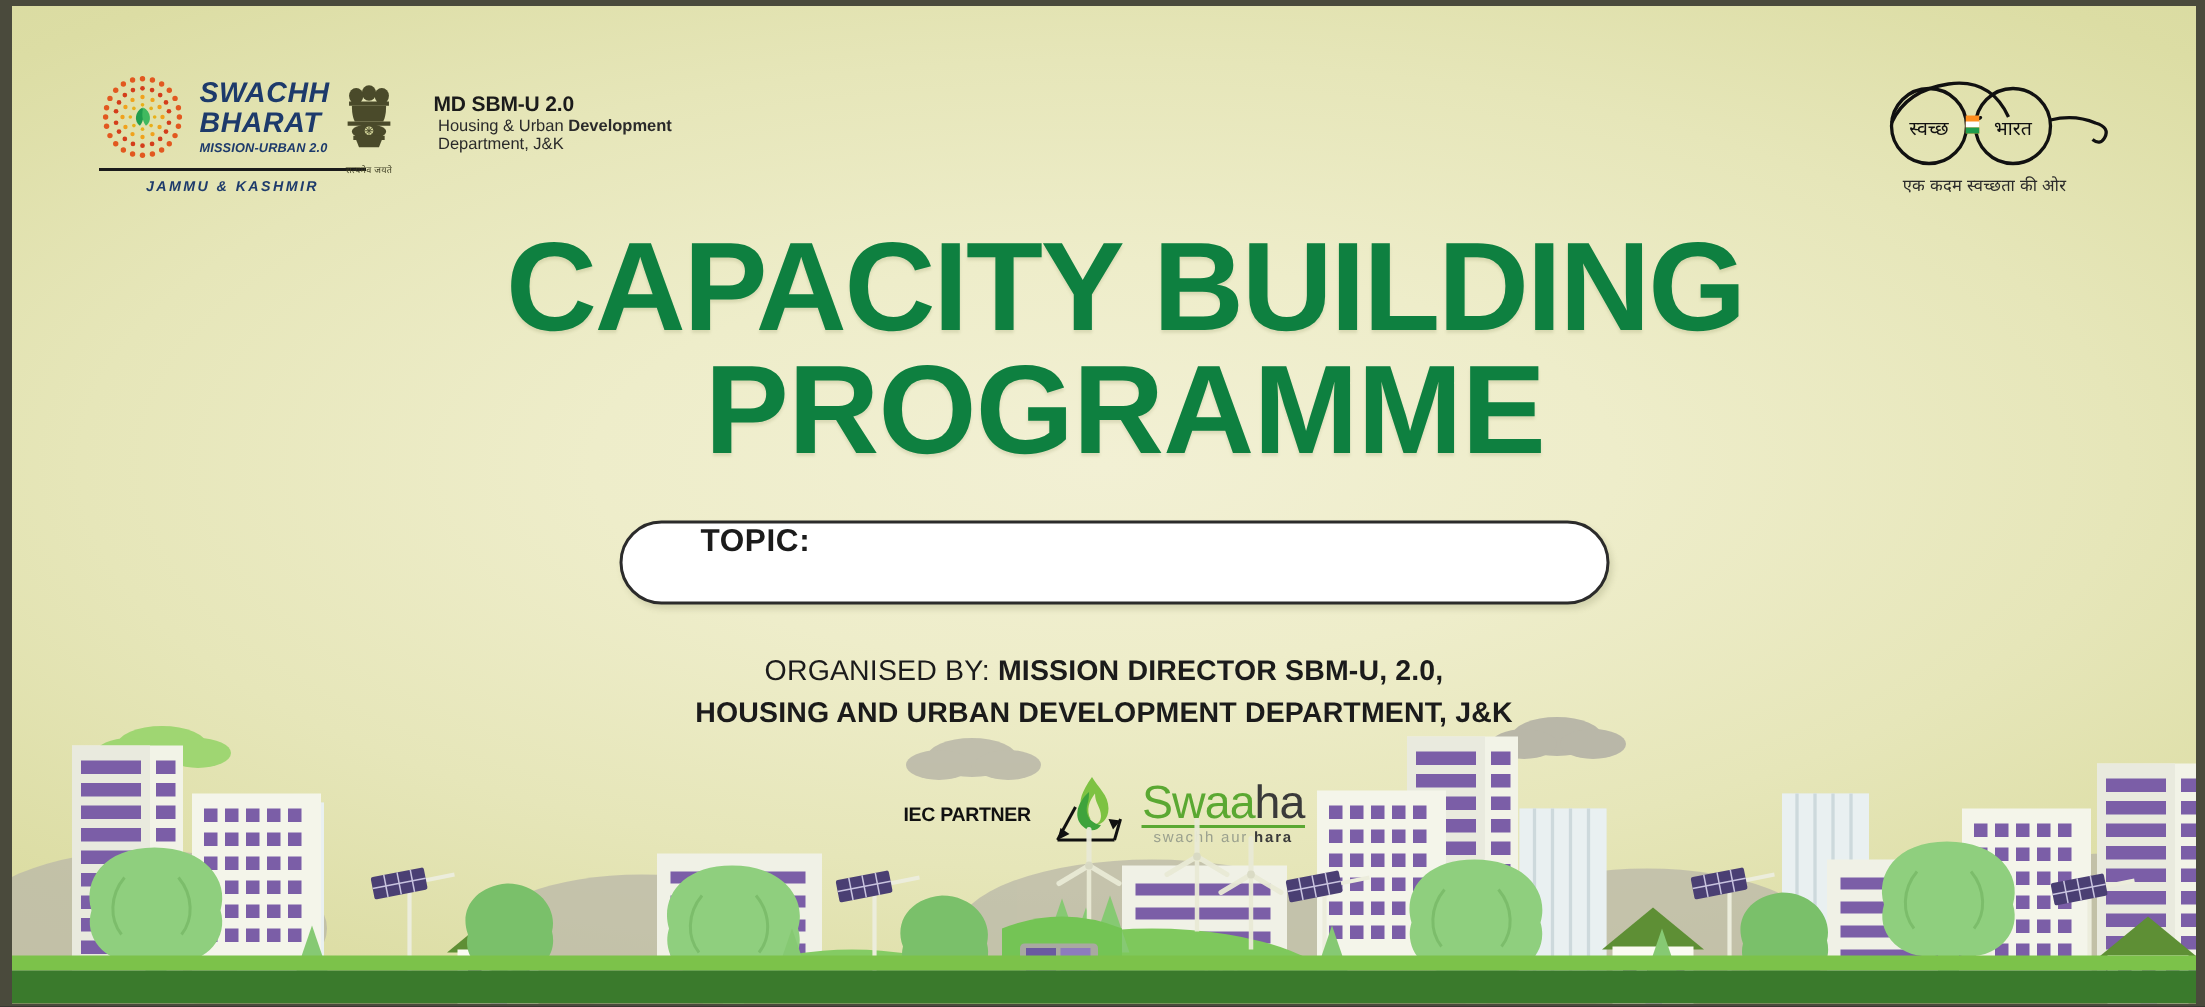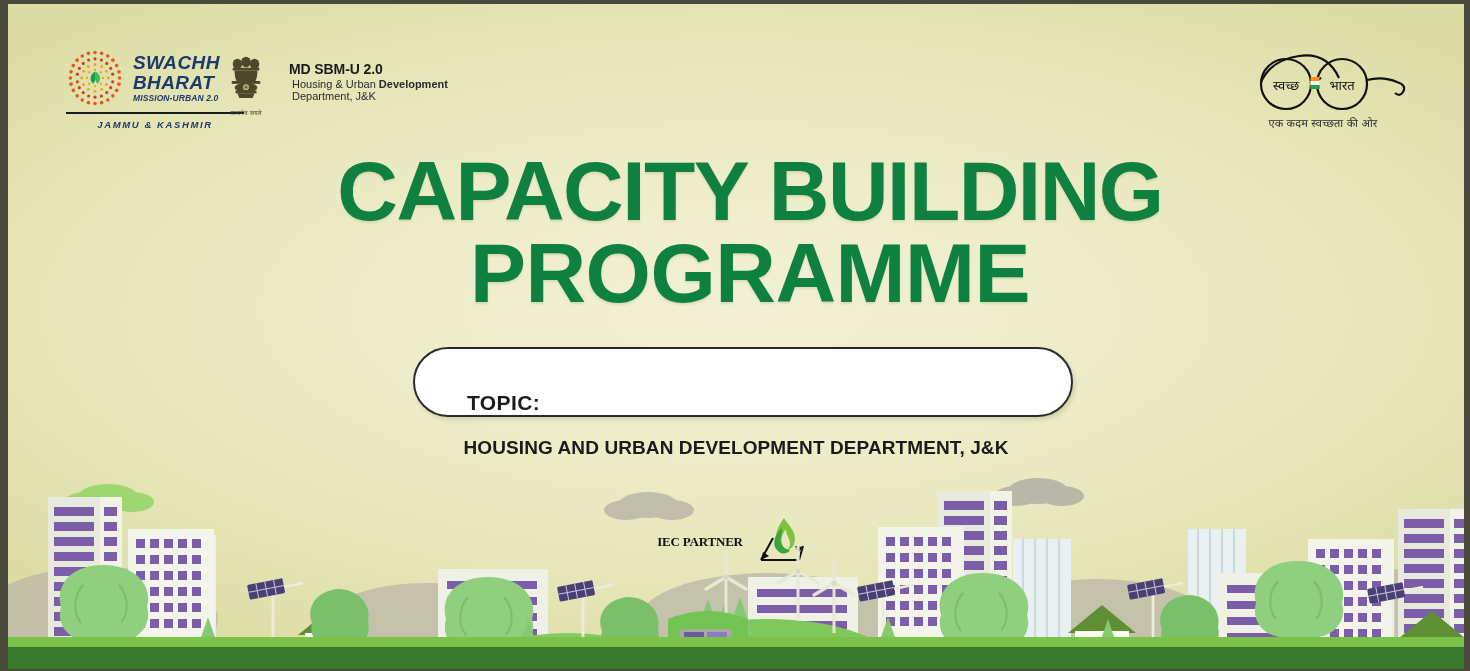--- a/index.html
+++ b/index.html
@@ -61,25 +61,25 @@
     font-family:"Liberation Sans", sans-serif;
     text-shadow:0 2px 2px rgba(120,130,70,.18);
     padding-left:28px;
   }
   .title .ln{ display:block; }
   .title .ln2{ letter-spacing:-.5px;text-align:center; }
 
   
   .topic{
     position:absolute; left:405px; top:343px;
-    width:660px; height:70px;
+    width:660px; height:56px;
     background:#ffffff;
     border:2.5px solid #2b2b2b;
     border-radius:40px;
-    display:flex; align-items:flex-end;
+    display:flex; align-items:flex-start;
     box-shadow:2px 3px 4px rgba(90,95,50,.18);
   }
   .topic-label{
     margin-left:52px;
     font-size:21px; font-weight:700; color:#1b1b1b;
     letter-spacing:.4px;
   }
 
   
   .org{
@@ -88,21 +88,21 @@
     color:#1b1b1b;
   }
   .org .r1{ font-size:19px; letter-spacing:.1px; }
   .org .r1 .light{ font-weight:400; }
   .org .r1 .bold{ font-weight:700; }
   .org .r2{ font-size:19px; font-weight:700; letter-spacing:.1px; }
 
   
   .iec{
     position:absolute; left:0; right:0; top:512px;
-    display:flex; align-items:center; justify-content:center; gap:10px;font-family:Liberation Serif, serif;
+    display:flex; align-items:center; justify-content:center; gap:10px;
   }
   .iec-label{ font-size:13px; font-weight:700; color:#111; letter-spacing:-.2px; }
   .swaaha{ display:flex; align-items:center; gap:2px; }
   .swaaha-text{ display:flex; flex-direction:column; line-height:1; }
   .swaaha-word{ font-size:31px; line-height:.95; letter-spacing:-.6px; }
   .swaaha-word .g{ color:#5aa832; }
   .swaaha-word .d{ color:#3a3a3a; }
   .swaaha-rule{ height:2px; background:#5aa832; margin-top:1px; }
   .swaaha-tag{ font-size:10px; color:#9aa08e; letter-spacing:1.2px; text-align:center; margin-top:2px;}
   .swaaha-tag b{ color:#3a3a3a; font-weight:700; }
@@ -266,37 +266,50 @@
       <span class="ln ln1">CAPACITY BUILDING</span>
       <span class="ln ln2">PROGRAMME</span>
     </div>
 
     <div class="topic">
       <span class="topic-label">TOPIC:</span>
       <span class="topic-value"></span>
     </div>
 
     <div class="org">
+      <div class="r1">
+        <span class="light">ORGANISED BY:</span>
+        <span class="bold">MISSION DIRECTOR SBM-U, 2.0,</span>
+      </div>
       <div class="r2">HOUSING AND URBAN DEVELOPMENT DEPARTMENT, J&amp;K</div>
     </div>
 
     <div class="iec">
       <span class="iec-label">IEC PARTNER</span>
       <div class="swaaha">
         <svg width="62" height="52" viewBox="0 0 62 52">
           <path d="M31 2 C24 12 22 18 24 24 C25 28 28 30 30 30 C27 24 29 18 33 13 C33 20 37 22 37 28 C37 32 34 34 31 34 C36 35 42 31 42 23 C42 14 35 9 31 2Z" fill="#7dc242"></path>
           <path d="M29 12 C20 20 19 30 25 35 C29 39 35 38 37 34 C30 33 26 27 28 20 C29 17 29 14 29 12Z" fill="#3ea33c"></path>
           <g stroke="#111" stroke-width="2" fill="none">
             <path d="M20 22 L8 44"></path>
             <path d="M8 44 L46 44"></path>
             <path d="M46 44 L50 30"></path>
           </g>
           <path d="M8 44 l2-8 l6 4 z" fill="#111"></path>
           <path d="M50 31 l-8 -1 l3 7 z" fill="#111"></path>
         </svg>
+        <div class="swaaha-text">
+          <div class="swaaha-word">
+            <span class="g">Swaa</span><span class="d">ha</span>
+          </div>
+          <div class="swaaha-rule"></div>
+          <div class="swaaha-tag">
+            <span>swachh aur </span><b>hara</b>
+          </div>
+        </div>
       </div>
     </div>
 
     <div class="scene">
       <svg width="100%" height="200" viewBox="0 0 1456 200" preserveAspectRatio="none">
         <defs>
           <g id="turbine">
             <rect x="-1.5" y="0" width="3" height="52" fill="#e9ead6"></rect>
             <g stroke="#e9ead6" stroke-width="3.4" fill="none" stroke-linecap="round">
               <path d="M0 2 L0 -22"></path>

